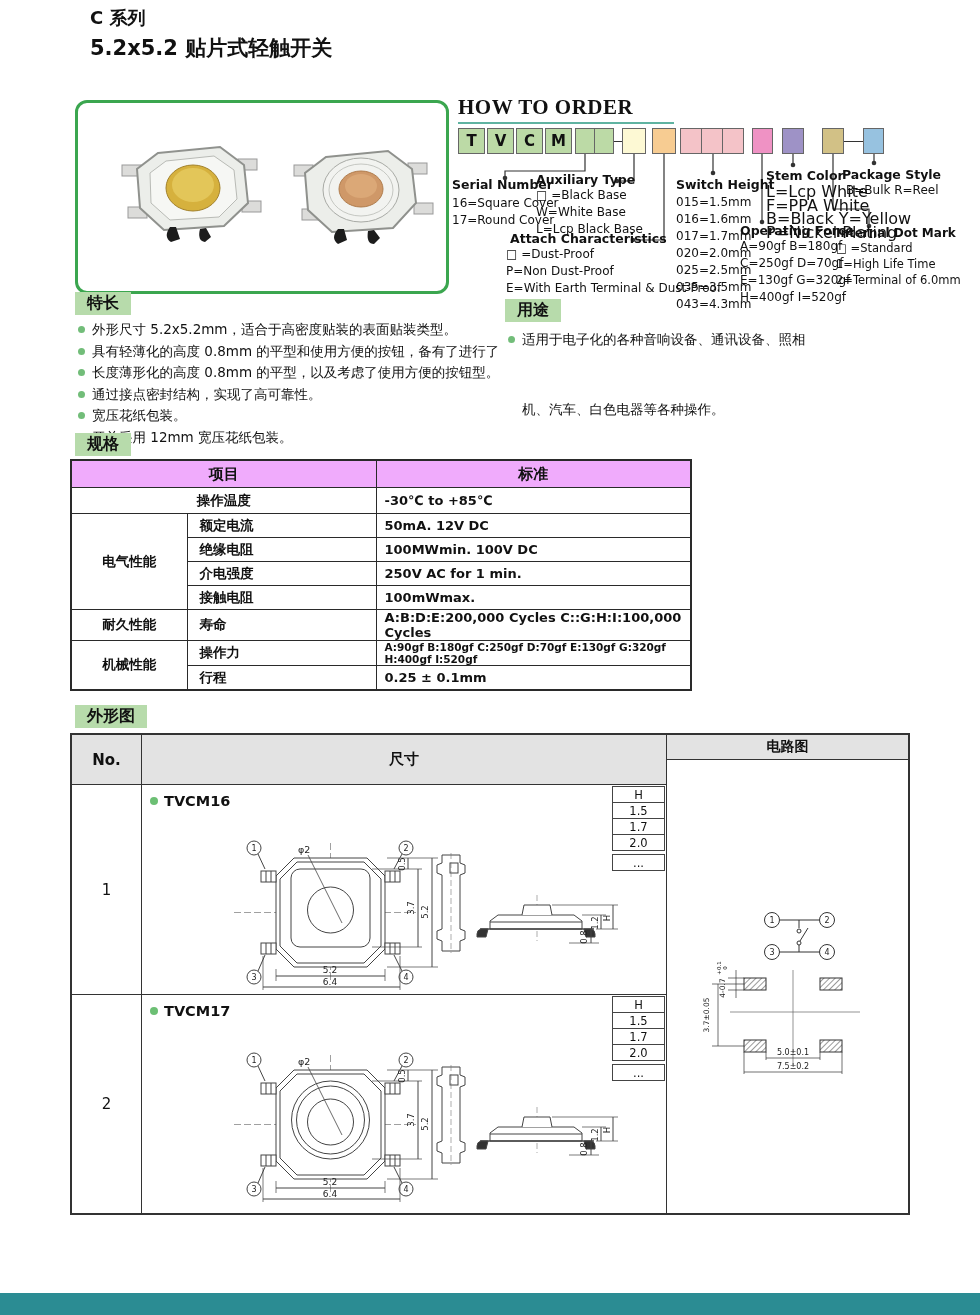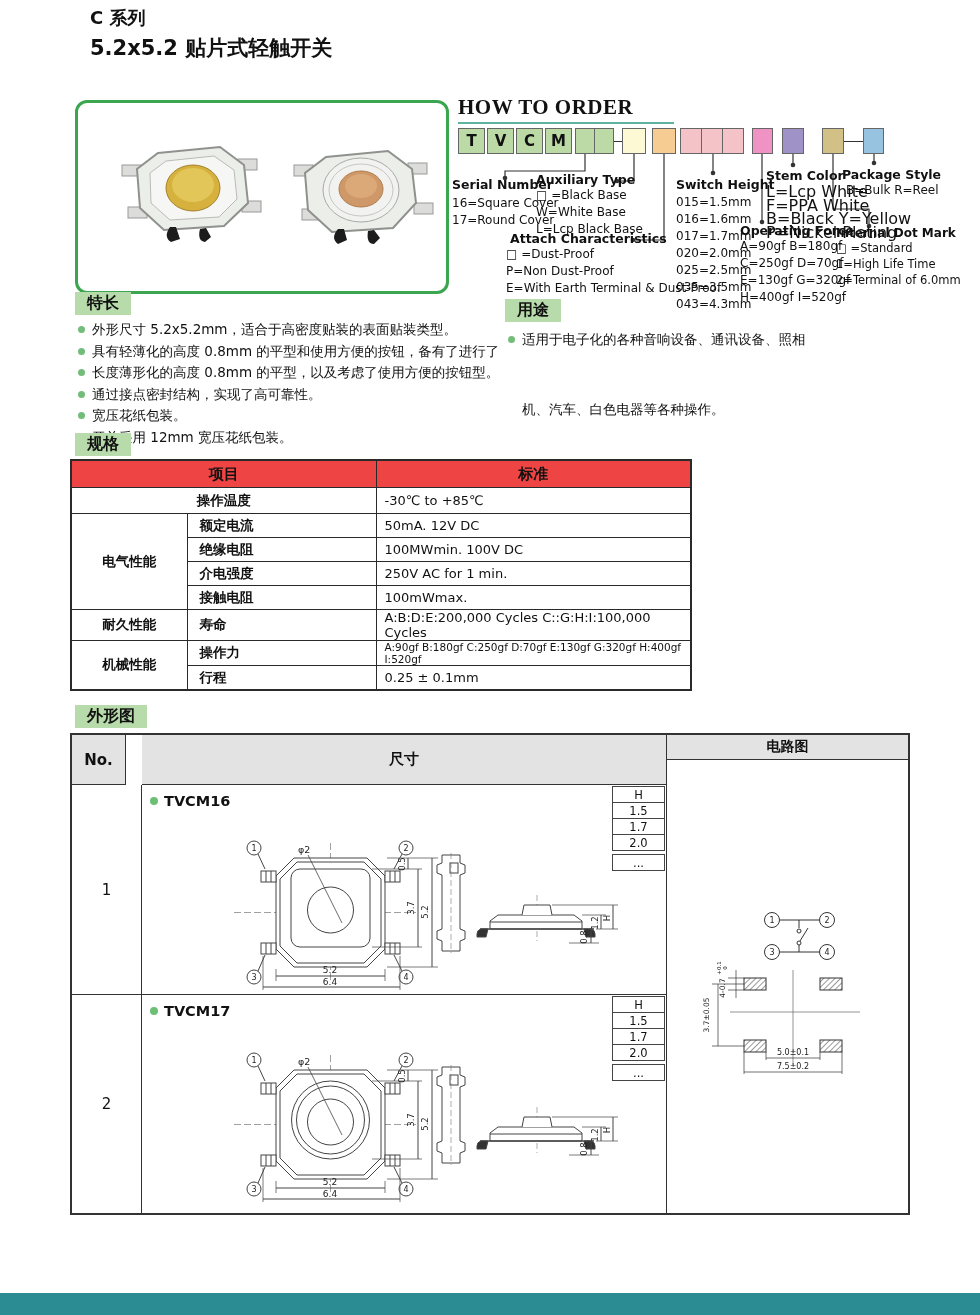--- a/index.html
+++ b/index.html
@@ -28,25 +28,25 @@
   .chip{position:absolute;background:#b7dbab;padding:1px 12px;font-size:16px;font-weight:700;color:#111;}
   
   .bullets{position:absolute;}
   .b-row{display:flex;align-items:flex-start;line-height:21.5px;font-size:13.5px;white-space:nowrap;}
   .b-dot{width:7px;height:7px;border-radius:50%;background:#72bd79;margin:7px 7px 0 0;flex:none;}
   .b-indent{margin-left:14px;margin-top:44px;}
   
   table.spec{position:absolute;left:70px;top:459px;border-collapse:collapse;table-layout:fixed;}
   table.spec td,table.spec th{border:1px solid #2a2a2a;padding:0;}
   table.spec{border:2px solid #2a2a2a;}
-  .spec th{background:#ef4444;font-size:15px;font-weight:700;height:26px;}
+  .spec th{background:#f0abfc;font-size:15px;font-weight:700;height:26px;}
   .spec .gcell{font-weight:700;font-size:13.5px;text-align:center;}
   .spec .ncell{font-weight:700;font-size:13.5px;text-align:left;padding-left:12px;height:23px;}
   .spec .ccell{font-weight:700;font-size:13.5px;text-align:center;height:25px;}
-  .spec .vcell{font-size:13px;text-align:left;padding-left:8px;}
+  .spec .vcell{font-size:13px;text-align:left;padding-left:8px;font-weight:bold;}
   .spec .vsmall{font-size:10.5px;}
   
   .otable{left:70px;top:733px;width:840px;height:482px;border:2px solid #333;box-sizing:border-box;background:#fff;}
   .cell{position:absolute;box-sizing:border-box;}
   .hgrey{background:#e3e3e3;display:flex;align-items:center;justify-content:center;font-weight:700;}
   .model{position:absolute;display:flex;align-items:center;gap:6px;font-size:14.5px;font-weight:600;}
   .mdot{width:8px;height:8px;border-radius:50%;background:#6cbf74;}
   .htable{position:absolute;width:53px;text-align:center;font-size:11.5px;}
   .htable div{border:1px solid #444;height:17px;line-height:16px;margin-top:-1px;background:#fff;box-sizing:border-box;}
   .htable div.gap{margin-top:3px;}
@@ -274,21 +274,21 @@
     <tr>
       <td class="ncell">行程</td>
       <td class="vcell">0.25 ± 0.1mm</td>
     </tr>
   </tbody>
     </table>
 
   <div class="chip" style="left:75px;top:705px">外形图</div>
   <div class="abs otable">
 
-    <div class="cell hgrey nocell" style="left:0;top:0;width:54px;height:50px;border-right:1px solid #333;border-bottom:1px solid #333">No.</div>
+    <div class="cell hgrey nocell" style="left:0;top:0;width:70px;height:50px;border-right:1px solid #333;border-bottom:1px solid #333">No.</div>
     <div class="cell hgrey" style="left:595px;top:0;width:241px;height:25px;border-bottom:1px solid #333;font-size:14px">电路图</div>
     <div class="cell hgrey" style="left:70px;top:0;width:525px;height:50px;border-right:1px solid #333;border-bottom:1px solid #333;font-size:15px">尺寸</div>
 
     <div class="cell nocell" style="left:0;top:50px;width:70px;height:210px;border-right:1px solid #333;border-bottom:1px solid #333">1</div>
     <div class="cell" style="left:70px;top:50px;width:525px;height:210px;border-right:1px solid #333;border-bottom:1px solid #333"></div>
 
     <div class="cell nocell" style="left:0;top:260px;width:70px;height:218px;border-right:1px solid #333">2</div>
     <div class="cell" style="left:70px;top:260px;width:525px;height:218px;border-right:1px solid #333"></div>
 
     <div class="model" style="left:78px;top:58px">

